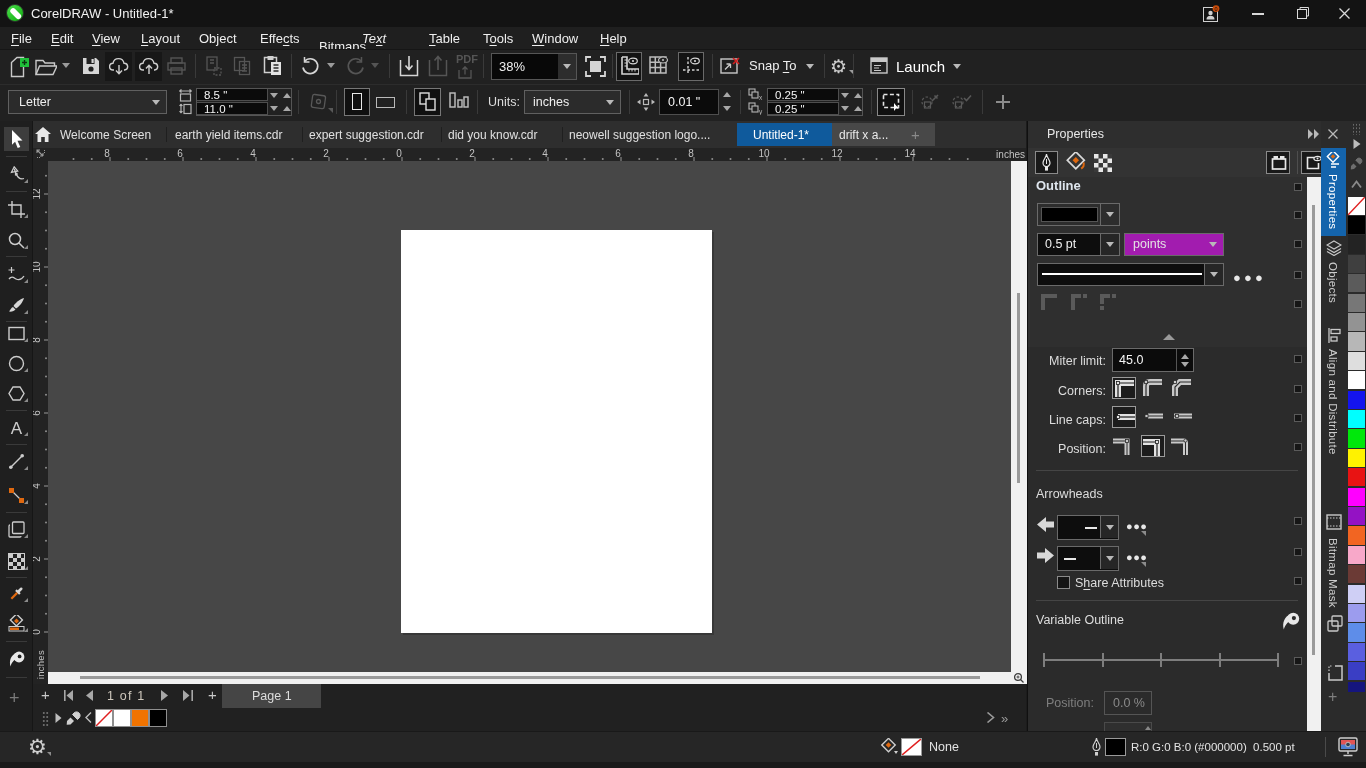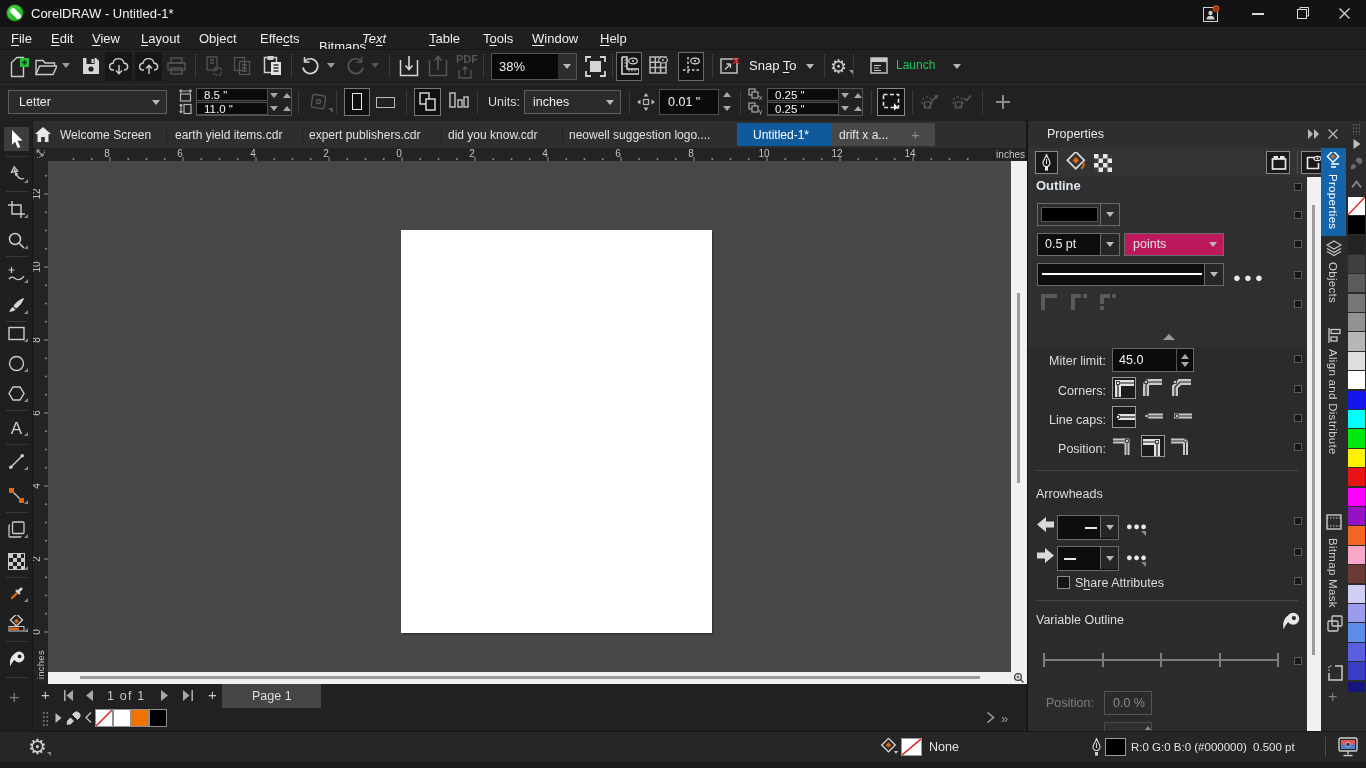--- a/index.html
+++ b/index.html
@@ -299,21 +299,21 @@
   <div class="abs" style="left:849px;top:70px;width:0;height:0;border-left:5px solid transparent;border-top:5px solid #9b9b9b;"></div>
   <div class="sep-v" style="left:853px;top:54px;height:24px;"></div>
 
   <div class="abs" style="left:870px;top:57px;">
     <svg width="19" height="18" viewBox="0 0 19 18">
       <rect x="1" y="1" width="16" height="15" fill="none" stroke="#c9c9c9" stroke-width="1.4"></rect>
       <rect x="1" y="1" width="16" height="4" fill="#c9c9c9"></rect>
       <path d="M4 8.5 H11 M4 11 H9 M4 13.5 H11" stroke="#c9c9c9" stroke-width="1.2"></path>
     </svg>
   </div>
-  <div class="abs" style="left:896px;top:58px;font-size:12px;color:#22c55e;">Launch</div>
+  <div class="abs" style="left:896px;top:58px;font-size:15px;color:#ffffff;">Launch</div>
   <div class="abs" style="left:953px;top:64px;width:0;height:0;border-left:4.5px solid transparent;border-right:4.5px solid transparent;border-top:5.5px solid #b9b9b9;"></div>
 
   <div class="abs" id="propbar"></div>
 
   <div class="combo" style="left:8px;top:90px;width:159px;height:24px;line-height:22px;padding-left:10px;">Letter<span class="arr"></span></div>
 
   <div class="abs" style="left:178px;top:89px;">
     <svg width="15" height="26" viewBox="0 0 15 26" fill="none" stroke="#b5b5b5" stroke-width="1.2">
       <path d="M1 2 H12 M1 2 l2 -1.4 M1 2 l2 1.4 M13 2 l-2 -1.4 M13 2 l-2 1.4" transform="translate(0.5,0)"></path>
       <rect x="2.5" y="5" width="10" height="7"></rect>
@@ -437,21 +437,21 @@
 
   <div class="abs" style="left:35px;top:127px;">
     <svg width="16" height="15" viewBox="0 0 16 15">
       <path d="M8 0 L16 7 H13.5 V15 H9.8 V10 H6.2 V15 H2.5 V7 H0 Z" fill="#e8e8e8"></path>
     </svg>
   </div>
   <div class="abs" style="left:60px;top:128px;font-size:12px;color:#e0e0e0;">Welcome Screen</div>
   <div class="sep-v" style="left:166px;top:127px;height:15px;background:#1f1f1f;"></div>
   <div class="abs" style="left:175px;top:128px;font-size:12px;color:#e0e0e0;">earth yield items.cdr</div>
   <div class="sep-v" style="left:302px;top:127px;height:15px;background:#1f1f1f;"></div>
-  <div class="abs" style="left:309px;top:128px;font-size:12px;color:#e0e0e0;">expert publishers.cdr</div>
+  <div class="abs" style="left:309px;top:128px;font-size:12px;color:#e0e0e0;">expert suggestion.cdr</div>
   <div class="sep-v" style="left:441px;top:127px;height:15px;background:#1f1f1f;"></div>
   <div class="abs" style="left:448px;top:128px;font-size:12px;color:#e0e0e0;">did you know.cdr</div>
   <div class="sep-v" style="left:562px;top:127px;height:15px;background:#1f1f1f;"></div>
   <div class="abs" style="left:569px;top:128px;font-size:12px;color:#e0e0e0;">neowell suggestion logo....</div>
   <div class="abs" style="left:737px;top:123px;width:95px;height:23px;background:#0f5a9c;"></div>
   <div class="abs" style="left:753px;top:128px;font-size:12px;color:#ffffff;">Untitled-1*</div>
   <div class="abs" style="left:832px;top:123px;width:103px;height:23px;background:#484848;"></div>
   <div class="abs" style="left:839px;top:128px;font-size:12px;color:#e8e8e8;">drift x a...</div>
   <div class="abs" style="left:911px;top:126px;font-size:15px;color:#8a8a8a;">+</div>
 
@@ -935,21 +935,21 @@
     <div style="position:absolute;left:3px;top:3px;width:57px;height:15px;background:#000;border:1px solid #555;"></div>
     <div style="position:absolute;left:62px;top:0;width:19px;height:21px;border-left:1px solid #6a6a6a;"></div>
     <div style="position:absolute;right:5px;top:8px;width:0;height:0;border-left:4px solid transparent;border-right:4px solid transparent;border-top:5px solid #b9b9b9;"></div>
   </div>
 
   <div class="abs" style="left:1037px;top:233px;width:83px;height:23px;border:1px solid #6a6a6a;background:#0d0d0d;">
     <div style="position:absolute;left:7px;top:3px;font-size:12.5px;color:#f0f0f0;">0.5 pt</div>
     <div style="position:absolute;left:62px;top:0;width:19px;height:21px;border-left:1px solid #6a6a6a;background:#262626;"></div>
     <div style="position:absolute;right:5px;top:8px;width:0;height:0;border-left:4px solid transparent;border-right:4px solid transparent;border-top:5px solid #b9b9b9;"></div>
   </div>
-  <div class="abs" style="left:1124px;top:233px;width:100px;height:23px;border:1px solid #6a6a6a;background:#be185d;">
+  <div class="abs" style="left:1124px;top:233px;width:100px;height:23px;border:1px solid #6a6a6a;background:#a21caf;">
     <div style="position:absolute;left:8px;top:3px;font-size:12.5px;color:#e3e3e3;">points</div>
     <div style="position:absolute;right:6px;top:8px;width:0;height:0;border-left:4px solid transparent;border-right:4px solid transparent;border-top:5px solid #b9b9b9;"></div>
   </div>
 
   <div class="abs" style="left:1037px;top:263px;width:187px;height:23px;border:1px solid #6a6a6a;background:#0d0d0d;">
     <div style="position:absolute;left:4px;top:9px;width:160px;height:2px;background:#ffffff;"></div>
     <div style="position:absolute;left:166px;top:0;width:19px;height:21px;border-left:1px solid #6a6a6a;background:#262626;"></div>
     <div style="position:absolute;right:5px;top:8px;width:0;height:0;border-left:4px solid transparent;border-right:4px solid transparent;border-top:5px solid #b9b9b9;"></div>
   </div>
   <div class="abs" style="left:1233px;top:270px;color:#e8e8e8;font-size:13px;letter-spacing:1px;">● ● ●</div>

